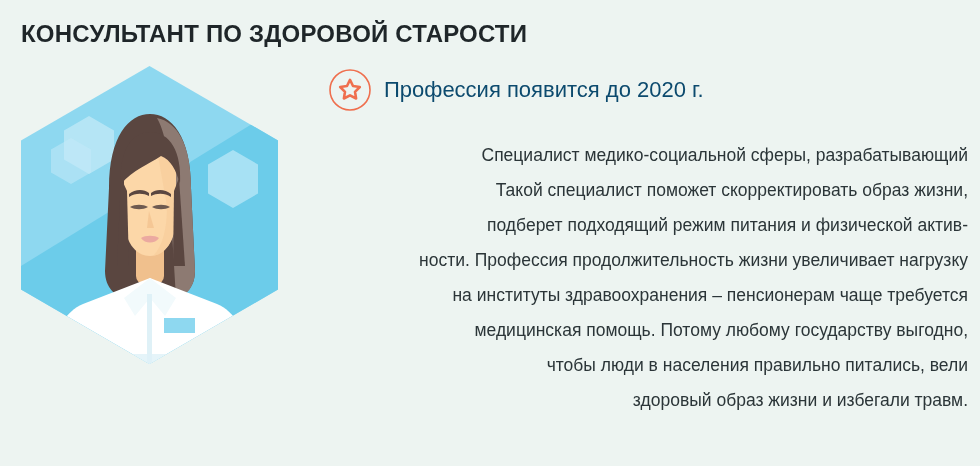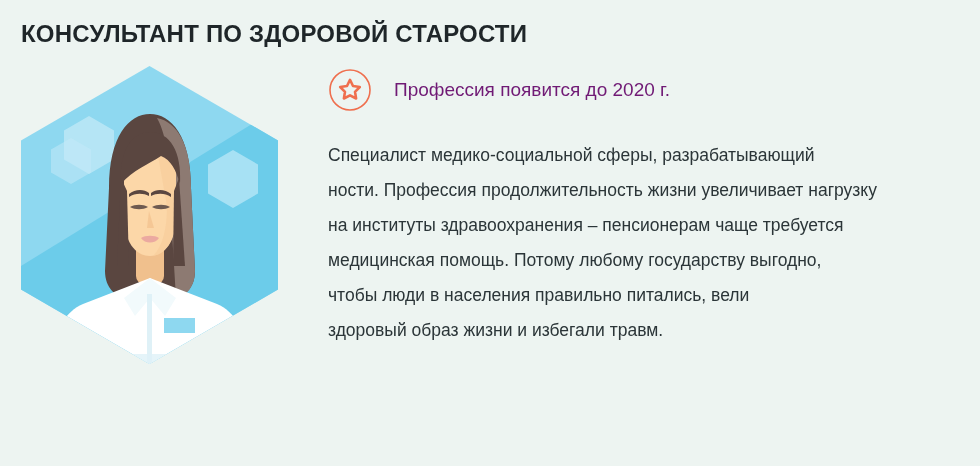--- a/index.html
+++ b/index.html
@@ -56,33 +56,34 @@
     display: flex;
     align-items: center;
   }
   .star-badge {
     width: 46px;
     height: 46px;
     flex: 0 0 46px;
   }
   .star-badge svg { display: block; }
   .availability-text {
-    margin-left: 21px;
-    font-size: 19px;
-    color: #701a75;
+    margin-left: 11px;
+    font-size: 22px;
+    color: #0c4a6e;
     line-height: 24px;
     white-space: nowrap;
   }
 
   
   .description {
     position: absolute;
     left: 328px;
     top: 138px;
     width: 640px;
+    text-align: right;
   }
   .description .line {
     font-size: 17.5px;
     color: #2b3538;
     line-height: 35px;
     height: 35px;
     white-space: nowrap;
   }
 </style>
 </head>
@@ -163,20 +164,22 @@
       <svg viewBox="0 0 46 46" width="46" height="46" xmlns="http://www.w3.org/2000/svg">
         <circle cx="23" cy="23" r="20" fill="none" stroke="#ef6f4e" stroke-width="1.6"></circle>
         <path d="M23 12.8 L26.0 19.0 L32.8 20.0 L28.0 24.8 L29.1 31.5 L23 28.3 L16.9 31.5 L18.0 24.8 L13.2 20.0 L20.0 19.0 Z" fill="none" stroke="#ef6f4e" stroke-width="2.6" stroke-linejoin="round" stroke-linecap="round"></path>
       </svg>
     </span>
     <span class="availability-text">Профессия появится до 2020 г.</span>
   </div>
 
   <div class="description">
     <div class="line">Специалист медико-социальной сферы, разрабатывающий</div>
+    <div class="line">Такой специалист поможет скорректировать образ жизни,</div>
+    <div class="line">подберет подходящий режим питания и физической актив-</div>
     <div class="line">ности. Профессия продолжительность жизни увеличивает нагрузку</div>
     <div class="line">на институты здравоохранения – пенсионерам чаще требуется</div>
     <div class="line">медицинская помощь. Потому любому государству выгодно,</div>
     <div class="line">чтобы люди в населения правильно питались, вели</div>
     <div class="line">здоровый образ жизни и избегали травм.</div>
   </div>
 
 </div>
 
 </body></html>

